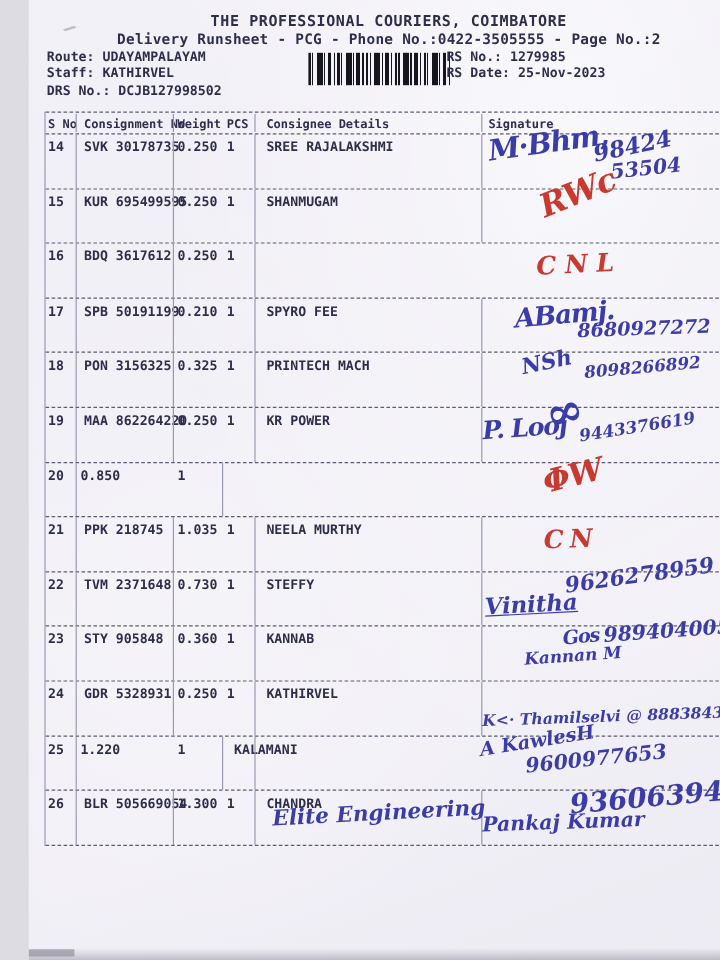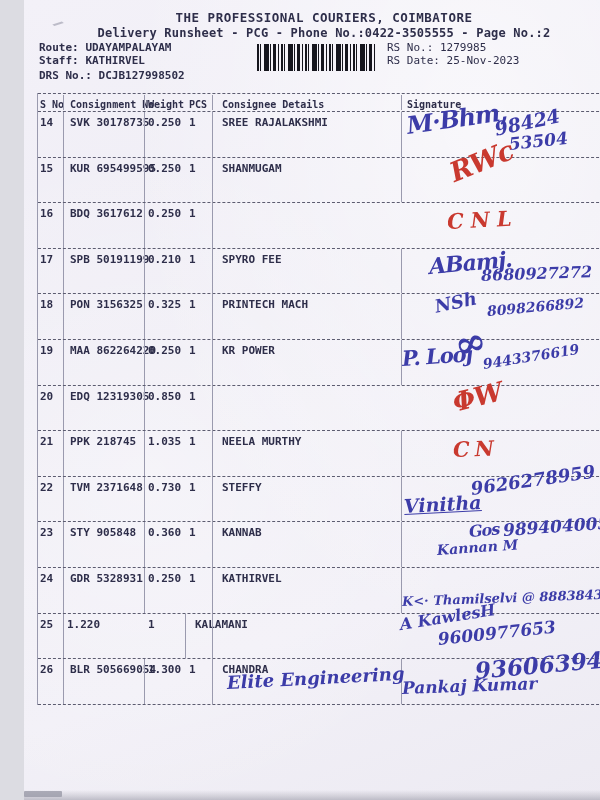--- a/index.html
+++ b/index.html
@@ -14,21 +14,21 @@
     margin-left:24px;
   }
   .corner-mark{position:absolute;top:22px;left:32px;width:10px;height:6px;
     border-top:2px solid #a9a9b8;transform:rotate(-18deg) skewX(35deg);opacity:.75;}
   .doc-title{position:absolute;top:10px;left:0;width:100%;text-align:center;
     font-size:12.5px;font-weight:bold;letter-spacing:.5px;}
   .doc-subtitle{position:absolute;top:26px;left:0;width:100%;text-align:center;
     font-size:12px;font-weight:bold;letter-spacing:.2px;}
   .info-left{position:absolute;top:41px;left:15px;font-size:11px;font-weight:bold;line-height:13px;}
   .info-left .drs{margin-top:2px;}
-  .info-right{position:absolute;top:41px;left:363px;font-size:11px;font-weight:normal;line-height:13px;}
+  .info-right{position:absolute;top:41px;left:348px;font-size:11px;font-weight:bold;line-height:13px;}
   .barcode{position:absolute;top:44px;left:233px;width:119px;height:27px;
     background:repeating-linear-gradient(90deg,
       #15151d 0 2px,#f4f2f8 2px 3px,
       #15151d 3px 4px,#f4f2f8 4px 7px,
       #15151d 7px 12px,#f4f2f8 12px 13px,
       #15151d 13px 14px,#f4f2f8 14px 16px,
       #15151d 16px 19px,#f4f2f8 19px 21px,
       #15151d 21px 22px,#f4f2f8 22px 24px);}
   .sheet-table{position:absolute;top:93px;left:13px;width:581px;
     border-left:1px solid #9a9aae;border-right:1px solid #9a9aae;}
@@ -142,21 +142,20 @@
           <div class="cell c-weight">0.250</div>
           <div class="cell c-pcs">1</div>
           <div class="cell c-consignee">KR POWER</div>
           <div class="cell c-sig"></div>
           <span class="hw" style="left: 417px; top: -12px; font-size: 38px; transform: rotate(-15deg); color: rgb(60, 60, 168);">∞</span>
           <span class="hw scrawl" style="left: 364px; top: 8px; font-size: 21px; transform: rotate(-4deg); color: rgb(60, 60, 168);">P. Looj</span>
           <span class="hw" style="left: 445px; top: 17px; font-size: 14px; transform: rotate(-9deg); color: rgb(60, 60, 168);">9443376619</span>
         </div>
         <div class="trow">
           <div class="cell c-sno">20</div>
-          <div class="cell c-consign">EDQ 12319305</div>
           <div class="cell c-weight">0.850</div>
           <div class="cell c-pcs">1</div>
           <div class="cell c-sig"></div>
           <span class="hw scrawl" style="left: 415px; top: 4px; font-size: 26px; transform: rotate(-14deg); color: rgb(201, 57, 47);">ΦW</span>
         </div>
         <div class="trow">
           <div class="cell c-sno">21</div>
           <div class="cell c-consign">PPK 218745</div>
           <div class="cell c-weight">1.035</div>
           <div class="cell c-pcs">1</div>

